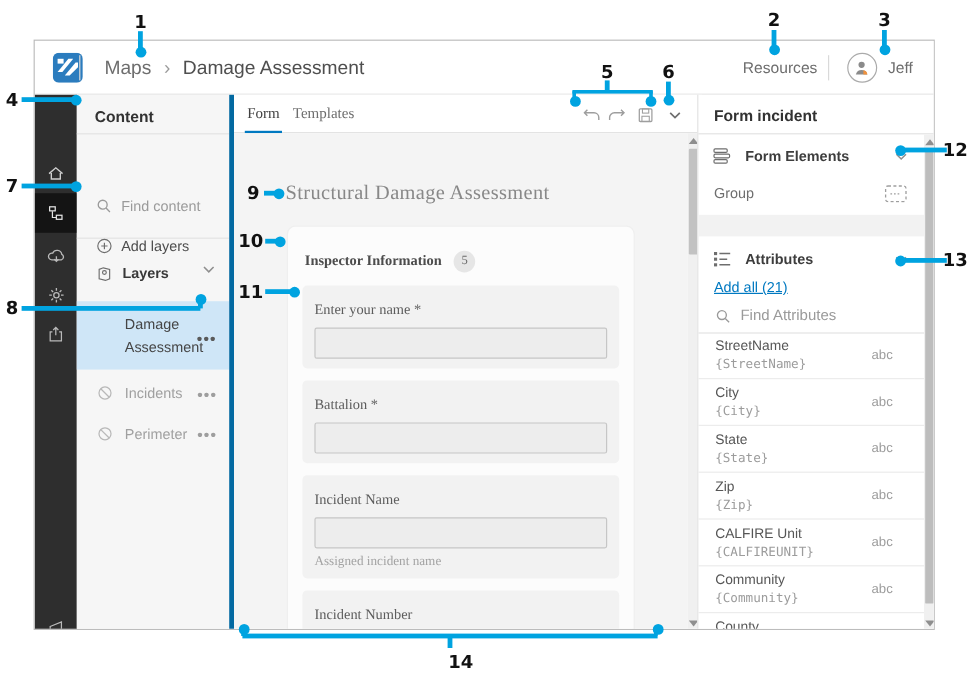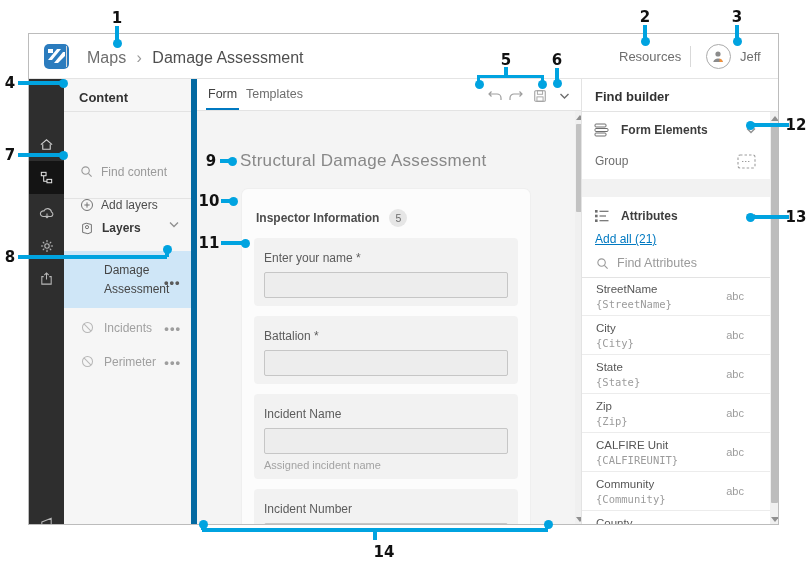--- a/index.html
+++ b/index.html
@@ -37,21 +37,21 @@
   .cp-txt.bold { font-weight:bold; color:#383838; }
   .cp-muted { font-size:12px; color:#a0a0a0; }
   .cp-search-ph { font-size:12px; color:#9a9a9a; }
   .sel-layer { position:absolute; left:0; top:172px; width:127px; height:57px; background:#cfe6f7; }
   .sel-layer .nm { position:absolute; left:40px; top:10px; font-size:12px; color:#454545; line-height:19px; }
   .dots { font-size:13px; color:#5a5a5a; letter-spacing:1px; font-weight:bold; }
   .dots.lite { color:#9e9e9e; }
 
   
   .main { position:absolute; left:162px; top:45px; width:390px; height:447px; background:#fff;
-          border-left:6px solid #0369a1; }
+          border-left:4px solid #0369a1;font-family:Liberation Serif, serif; }
   .tabbar { position:absolute; left:0; top:0; width:390px; height:32px; border-bottom:1px solid #e3e3e3; background:#fff; }
   .tab { position:absolute; top:8px; font-size:12.5px; color:#6e6e6e; }
   .tab.active { color:#404040; }
   .tab.active::after { content:""; position:absolute; left:-2px; right:-2px; bottom:-9px; height:2px; background:#0079c1; }
   .tbtn { position:absolute; top:8px; width:18px; height:18px; display:flex; align-items:center; justify-content:center; }
 
   .canvas { position:absolute; left:0; top:32px; width:378px; height:415px; background:#f4f4f4; overflow:hidden; }
   .form-title { position:absolute; left:43px; top:40px; font-size:17px; color:#888; letter-spacing:.3px; }
   .gcard { position:absolute; left:45px; top:78px; width:288px; height:360px; background:#fcfcfc;
            border-radius:6px 6px 0 0; box-shadow:0 0 0 1px #efefef; }
@@ -286,21 +286,21 @@
       </div>
 
       <div class="sbar" style="left:378px;top:32px;width:10px;height:415px">
         <div class="sarrow up" style="left:1px;top:4px"></div>
         <div class="sthumb" style="left:1px;top:13px;width:8px;height:88px"></div>
         <div class="sarrow down" style="left:1px;top:406px"></div>
       </div>
     </div>
 
     <div class="rpanel">
-      <div class="rp-title">Find builder</div>
+      <div class="rp-title">Form incident</div>
       <div class="rp-hline"></div>
 
       <div class="rp-row" style="top:38px;height:26px">
         <svg width="16" height="14" viewBox="0 0 16 14" style="margin-left:12px">
           <rect x="1" y="1" width="11" height="3" rx="1" fill="none" stroke="#6e6e6e" stroke-width="1"></rect>
           <rect x="1" y="5.5" width="13" height="3" rx="1" fill="none" stroke="#6e6e6e" stroke-width="1"></rect>
           <rect x="1" y="10" width="11" height="3" rx="1" fill="none" stroke="#6e6e6e" stroke-width="1"></rect>
         </svg>
         <span class="rp-bold" style="margin-left:11px">Form Elements</span>
         <svg width="10" height="7" viewBox="0 0 10 7" style="margin-left:auto;margin-right:14px">

